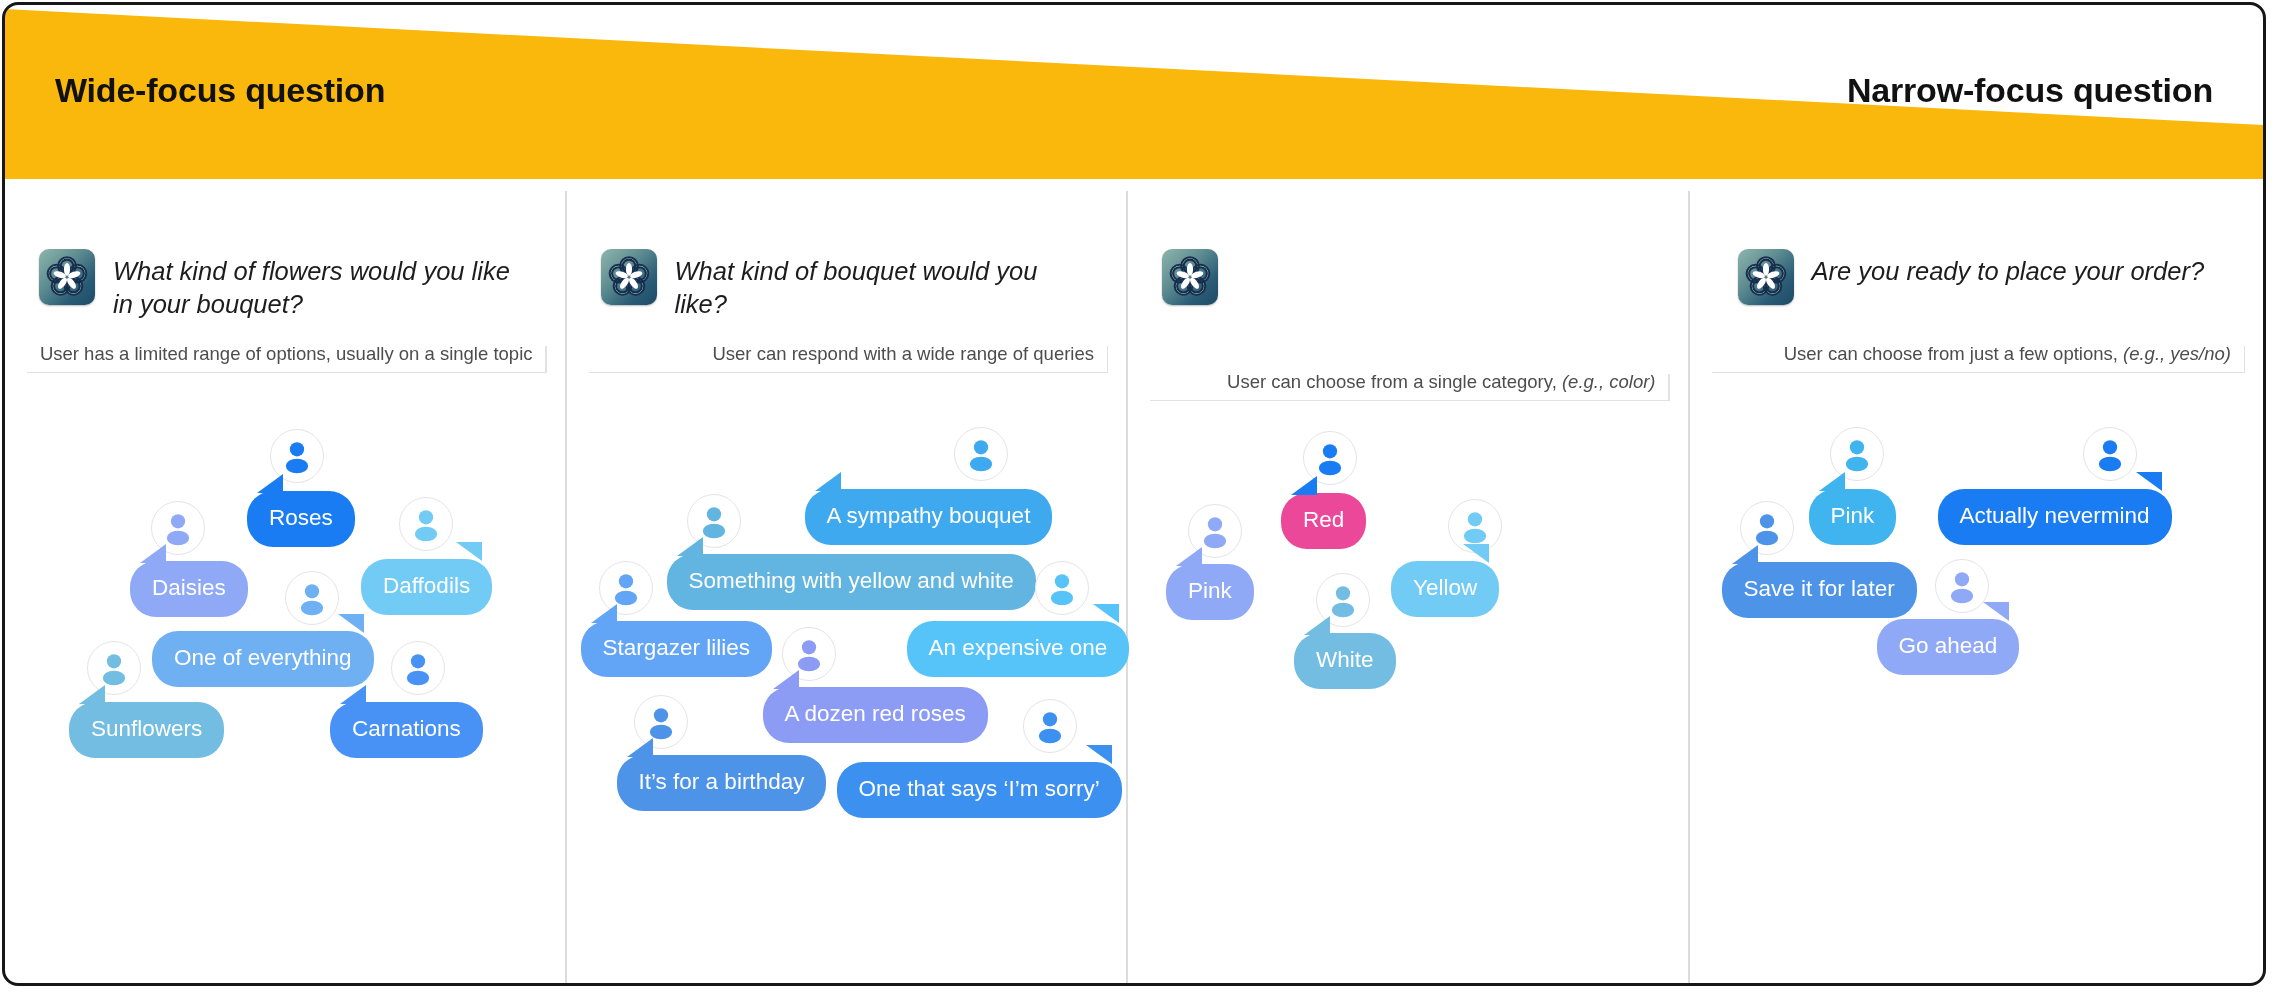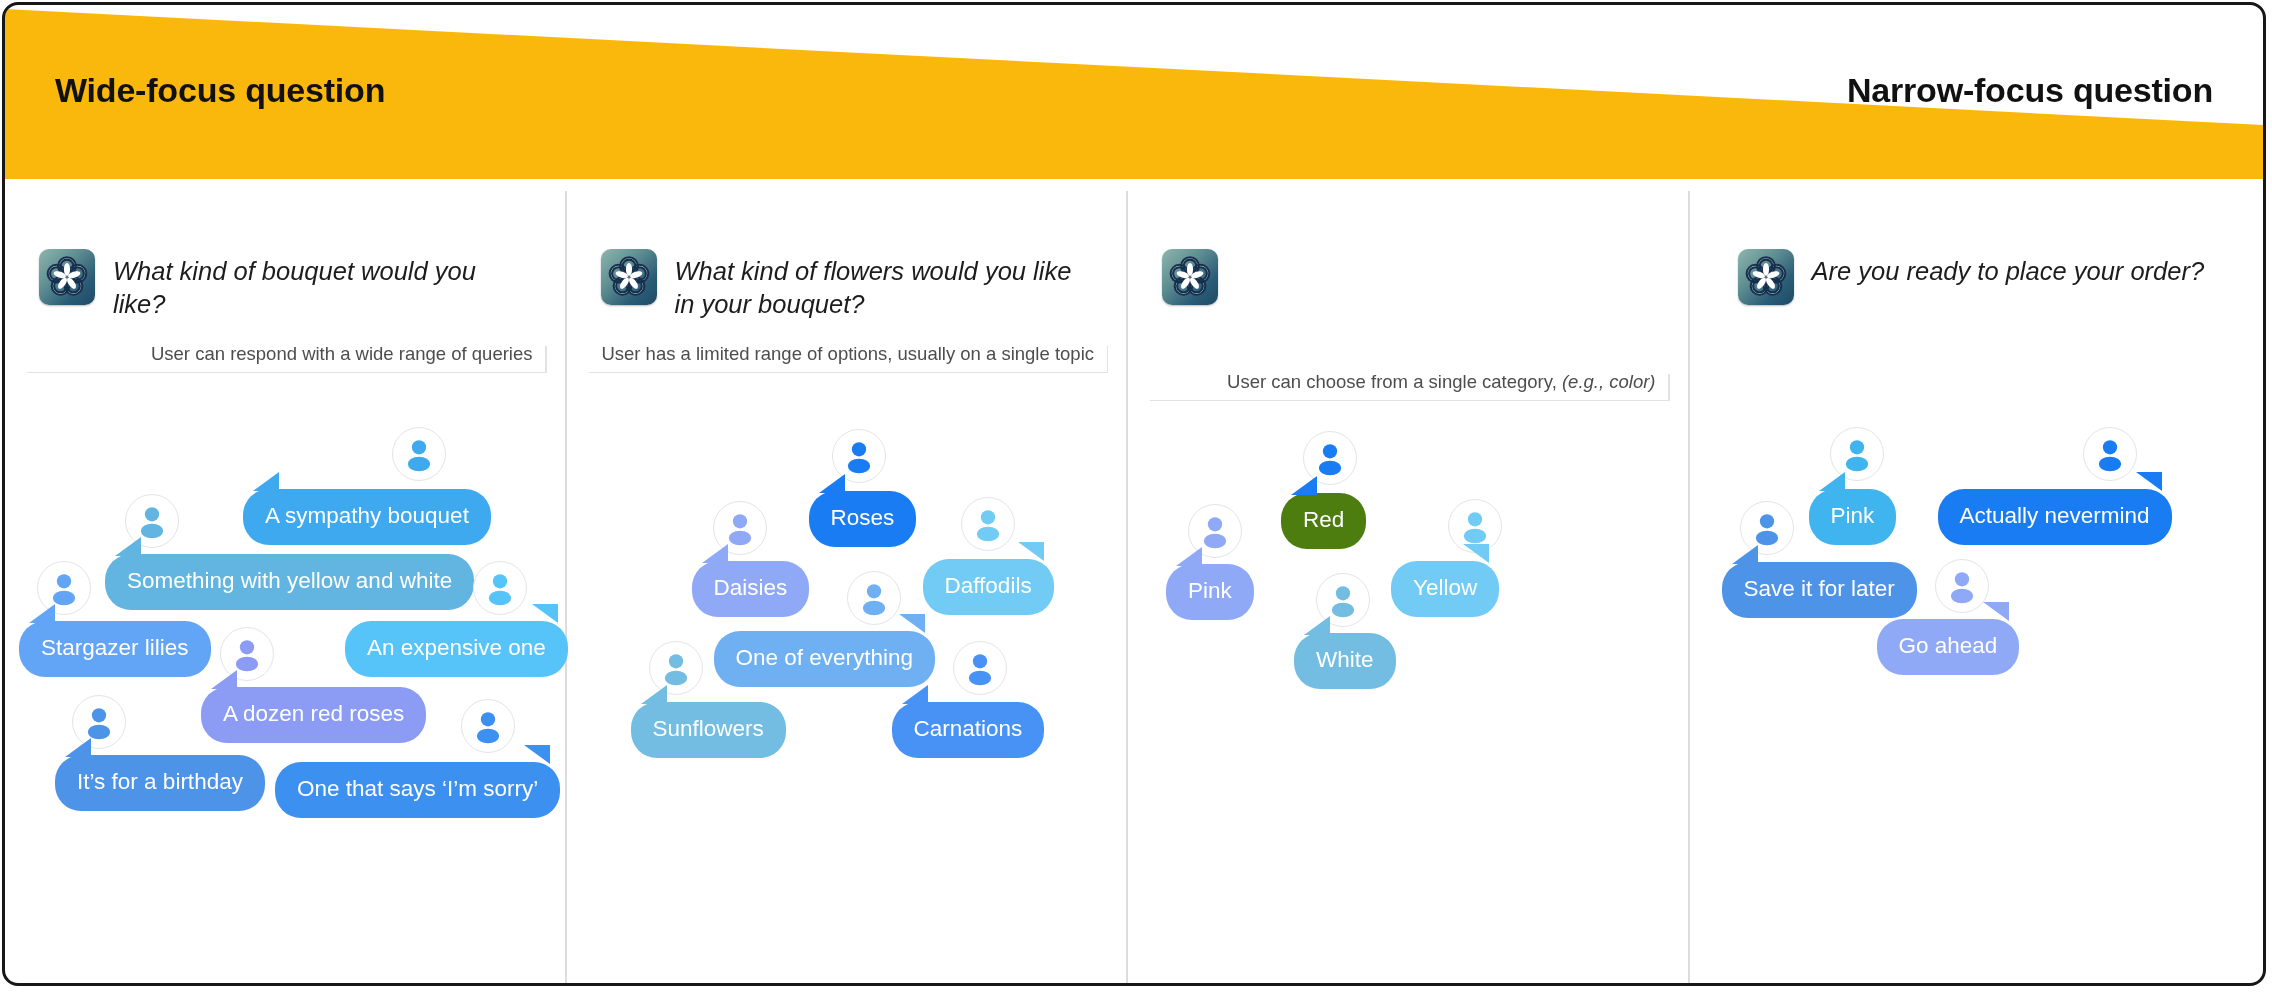--- a/index.html
+++ b/index.html
@@ -225,118 +225,105 @@
             <g fill="#ffffff">
               <ellipse cx="0" cy="-7.6" rx="3.05" ry="6.4"></ellipse>
               <ellipse cx="7.2" cy="-2.3" rx="3.05" ry="6.4" transform="rotate(72 7.2 -2.3)"></ellipse>
               <ellipse cx="4.5" cy="6.2" rx="3.05" ry="6.4" transform="rotate(144 4.5 6.2)"></ellipse>
               <ellipse cx="-4.5" cy="6.2" rx="3.05" ry="6.4" transform="rotate(216 -4.5 6.2)"></ellipse>
               <ellipse cx="-7.2" cy="-2.3" rx="3.05" ry="6.4" transform="rotate(288 -7.2 -2.3)"></ellipse>
             </g>
           </g>
         </svg>
       </div>
-      <div class="col-question">What kind of bouquet would you like?</div>
+      <div class="col-question">What kind of flowers would you like in your bouquet?</div>
     </div>
 
     <div class="caption-wrap">
       <div class="caption" style="color: rgb(77, 77, 77);">
-        <span>User can respond with a wide range of queries</span><i></i>
+        <span>User has a limited range of options, usually on a single topic</span><i></i>
       </div>
     </div>
 
     <div class="cluster">
   <div class="node">
-    <div class="user-av" style="left: 387px; top: 8px; border-color: rgb(228, 228, 228);">
-      <svg viewBox="0 0 54 54">
-        <circle class="pg-head" cx="27" cy="20" r="7.4" fill="#3fa9ef"></circle>
-        <ellipse class="pg-body" cx="27" cy="37.4" rx="11.6" ry="7.6" fill="#3fa9ef"></ellipse>
-      </svg>
-    </div>
-    <div class="bubble tail-tl" style="--bc: #3fa9ef; background: rgb(63, 169, 239); color: rgb(255, 255, 255); left: 238px; top: 70px;">
-      <span class="tail"></span>
-      <span class="bubble-label">A sympathy bouquet</span>
-    </div>
-  </div>
-
-  <div class="node">
-    <div class="user-av" style="left: 120px; top: 75px; border-color: rgb(228, 228, 228);">
-      <svg viewBox="0 0 54 54">
-        <circle class="pg-head" cx="27" cy="20" r="7.4" fill="#62b5e0"></circle>
-        <ellipse class="pg-body" cx="27" cy="37.4" rx="11.6" ry="7.6" fill="#62b5e0"></ellipse>
-      </svg>
-    </div>
-    <div class="bubble tail-tl" style="--bc: #62b5e0; background: rgb(98, 181, 224); color: rgb(255, 255, 255); left: 100px; top: 135px;">
-      <span class="tail"></span>
-      <span class="bubble-label">Something with yellow and white</span>
-    </div>
-  </div>
-
-  <div class="node">
-    <div class="user-av" style="left: 32px; top: 142px; border-color: rgb(228, 228, 228);">
-      <svg viewBox="0 0 54 54">
-        <circle class="pg-head" cx="27" cy="20" r="7.4" fill="#62a4f5"></circle>
-        <ellipse class="pg-body" cx="27" cy="37.4" rx="11.6" ry="7.6" fill="#62a4f5"></ellipse>
-      </svg>
-    </div>
-    <div class="bubble tail-tl" style="--bc: #62a4f5; background: rgb(98, 164, 245); color: rgb(255, 255, 255); left: 14px; top: 202px;">
-      <span class="tail"></span>
-      <span class="bubble-label">Stargazer lilies</span>
-    </div>
-  </div>
-
-  <div class="node">
-    <div class="user-av" style="left: 468px; top: 142px; border-color: rgb(228, 228, 228);">
-      <svg viewBox="0 0 54 54">
-        <circle class="pg-head" cx="27" cy="20" r="7.4" fill="#56c4f8"></circle>
-        <ellipse class="pg-body" cx="27" cy="37.4" rx="11.6" ry="7.6" fill="#56c4f8"></ellipse>
-      </svg>
-    </div>
-    <div class="bubble tail-tr" style="--bc: #56c4f8; background: rgb(86, 196, 248); color: rgb(255, 255, 255); left: 340px; top: 202px;">
-      <span class="tail"></span>
-      <span class="bubble-label">An expensive one</span>
-    </div>
-  </div>
-
-  <div class="node">
-    <div class="user-av" style="left: 215px; top: 208px; border-color: rgb(228, 228, 228);">
-      <svg viewBox="0 0 54 54">
-        <circle class="pg-head" cx="27" cy="20" r="7.4" fill="#8c9bf4"></circle>
-        <ellipse class="pg-body" cx="27" cy="37.4" rx="11.6" ry="7.6" fill="#8c9bf4"></ellipse>
-      </svg>
-    </div>
-    <div class="bubble tail-tl" style="--bc: #8c9bf4; background: rgb(140, 155, 244); color: rgb(255, 255, 255); left: 196px; top: 268px;">
-      <span class="tail"></span>
-      <span class="bubble-label">A dozen red roses</span>
-    </div>
-  </div>
-
-  <div class="node">
-    <div class="user-av" style="left: 67px; top: 276px; border-color: rgb(228, 228, 228);">
-      <svg viewBox="0 0 54 54">
-        <circle class="pg-head" cx="27" cy="20" r="7.4" fill="#4d93e8"></circle>
-        <ellipse class="pg-body" cx="27" cy="37.4" rx="11.6" ry="7.6" fill="#4d93e8"></ellipse>
-      </svg>
-    </div>
-    <div class="bubble tail-tl" style="--bc: #4d93e8; background: rgb(77, 147, 232); color: rgb(255, 255, 255); left: 50px; top: 336px;">
-      <span class="tail"></span>
-      <span class="bubble-label">It’s for a birthday</span>
-    </div>
-  </div>
-
-  <div class="node">
-    <div class="user-av" style="left: 456px; top: 280px; border-color: rgb(228, 228, 228);">
-      <svg viewBox="0 0 54 54">
-        <circle class="pg-head" cx="27" cy="20" r="7.4" fill="#3c90f0"></circle>
-        <ellipse class="pg-body" cx="27" cy="37.4" rx="11.6" ry="7.6" fill="#3c90f0"></ellipse>
-      </svg>
-    </div>
-    <div class="bubble tail-tr" style="--bc: #3c90f0; background: rgb(60, 144, 240); color: rgb(255, 255, 255); left: 270px; top: 343px;">
-      <span class="tail"></span>
-      <span class="bubble-label">One that says ‘I’m sorry’</span>
+    <div class="user-av" style="left: 265px; top: 10px; border-color: rgb(228, 228, 228);">
+      <svg viewBox="0 0 54 54">
+        <circle class="pg-head" cx="27" cy="20" r="7.4" fill="#1a7cf2"></circle>
+        <ellipse class="pg-body" cx="27" cy="37.4" rx="11.6" ry="7.6" fill="#1a7cf2"></ellipse>
+      </svg>
+    </div>
+    <div class="bubble tail-tl" style="--bc: #1a7cf2; background: rgb(26, 124, 242); color: rgb(255, 255, 255); left: 242px; top: 72px;">
+      <span class="tail"></span>
+      <span class="bubble-label">Roses</span>
+    </div>
+  </div>
+
+  <div class="node">
+    <div class="user-av" style="left: 146px; top: 82px; border-color: rgb(228, 228, 228);">
+      <svg viewBox="0 0 54 54">
+        <circle class="pg-head" cx="27" cy="20" r="7.4" fill="#8fa9f7"></circle>
+        <ellipse class="pg-body" cx="27" cy="37.4" rx="11.6" ry="7.6" fill="#8fa9f7"></ellipse>
+      </svg>
+    </div>
+    <div class="bubble tail-tl" style="--bc: #8fa9f7; background: rgb(143, 169, 247); color: rgb(255, 255, 255); left: 125px; top: 142px;">
+      <span class="tail"></span>
+      <span class="bubble-label">Daisies</span>
+    </div>
+  </div>
+
+  <div class="node">
+    <div class="user-av" style="left: 394px; top: 78px; border-color: rgb(228, 228, 228);">
+      <svg viewBox="0 0 54 54">
+        <circle class="pg-head" cx="27" cy="20" r="7.4" fill="#71cbf5"></circle>
+        <ellipse class="pg-body" cx="27" cy="37.4" rx="11.6" ry="7.6" fill="#71cbf5"></ellipse>
+      </svg>
+    </div>
+    <div class="bubble tail-tr" style="--bc: #71cbf5; background: rgb(113, 203, 245); color: rgb(255, 255, 255); left: 356px; top: 140px;">
+      <span class="tail"></span>
+      <span class="bubble-label">Daffodils</span>
+    </div>
+  </div>
+
+  <div class="node">
+    <div class="user-av" style="left: 280px; top: 152px; border-color: rgb(228, 228, 228);">
+      <svg viewBox="0 0 54 54">
+        <circle class="pg-head" cx="27" cy="20" r="7.4" fill="#6fb0f3"></circle>
+        <ellipse class="pg-body" cx="27" cy="37.4" rx="11.6" ry="7.6" fill="#6fb0f3"></ellipse>
+      </svg>
+    </div>
+    <div class="bubble tail-tr" style="--bc: #6fb0f3; background: rgb(111, 176, 243); color: rgb(255, 255, 255); left: 147px; top: 212px;">
+      <span class="tail"></span>
+      <span class="bubble-label">One of everything</span>
+    </div>
+  </div>
+
+  <div class="node">
+    <div class="user-av" style="left: 82px; top: 222px; border-color: rgb(228, 228, 228);">
+      <svg viewBox="0 0 54 54">
+        <circle class="pg-head" cx="27" cy="20" r="7.4" fill="#73bde2"></circle>
+        <ellipse class="pg-body" cx="27" cy="37.4" rx="11.6" ry="7.6" fill="#73bde2"></ellipse>
+      </svg>
+    </div>
+    <div class="bubble tail-tl" style="--bc: #73bde2; background: rgb(115, 189, 226); color: rgb(255, 255, 255); left: 64px; top: 283px;">
+      <span class="tail"></span>
+      <span class="bubble-label">Sunflowers</span>
+    </div>
+  </div>
+
+  <div class="node">
+    <div class="user-av" style="left: 386px; top: 222px; border-color: rgb(228, 228, 228);">
+      <svg viewBox="0 0 54 54">
+        <circle class="pg-head" cx="27" cy="20" r="7.4" fill="#4892f5"></circle>
+        <ellipse class="pg-body" cx="27" cy="37.4" rx="11.6" ry="7.6" fill="#4892f5"></ellipse>
+      </svg>
+    </div>
+    <div class="bubble tail-tl" style="--bc: #4892f5; background: rgb(72, 146, 245); color: rgb(255, 255, 255); left: 325px; top: 283px;">
+      <span class="tail"></span>
+      <span class="bubble-label">Carnations</span>
     </div>
   </div>
 </div>
   </div>
 
   <div class="column" style="border-right-color: rgb(220, 220, 220);">
     <div class="col-head">
       <div class="agent-avatar" style="background: linear-gradient(135deg, rgb(143, 182, 172) 0%, rgb(95, 142, 146) 38%, rgb(43, 93, 119) 72%, rgb(29, 74, 102) 100%);">
         <svg viewBox="0 0 48 48">
           <g transform="translate(24,24)">
@@ -362,105 +349,118 @@
             <g fill="#ffffff">
               <ellipse cx="0" cy="-7.6" rx="3.05" ry="6.4"></ellipse>
               <ellipse cx="7.2" cy="-2.3" rx="3.05" ry="6.4" transform="rotate(72 7.2 -2.3)"></ellipse>
               <ellipse cx="4.5" cy="6.2" rx="3.05" ry="6.4" transform="rotate(144 4.5 6.2)"></ellipse>
               <ellipse cx="-4.5" cy="6.2" rx="3.05" ry="6.4" transform="rotate(216 -4.5 6.2)"></ellipse>
               <ellipse cx="-7.2" cy="-2.3" rx="3.05" ry="6.4" transform="rotate(288 -7.2 -2.3)"></ellipse>
             </g>
           </g>
         </svg>
       </div>
-      <div class="col-question">What kind of flowers would you like in your bouquet?</div>
+      <div class="col-question">What kind of bouquet would you like?</div>
     </div>
 
     <div class="caption-wrap">
       <div class="caption" style="color: rgb(77, 77, 77);">
-        <span>User has a limited range of options, usually on a single topic</span><i></i>
+        <span>User can respond with a wide range of queries</span><i></i>
       </div>
     </div>
 
     <div class="cluster">
   <div class="node">
-    <div class="user-av" style="left: 265px; top: 10px; border-color: rgb(228, 228, 228);">
-      <svg viewBox="0 0 54 54">
-        <circle class="pg-head" cx="27" cy="20" r="7.4" fill="#1a7cf2"></circle>
-        <ellipse class="pg-body" cx="27" cy="37.4" rx="11.6" ry="7.6" fill="#1a7cf2"></ellipse>
-      </svg>
-    </div>
-    <div class="bubble tail-tl" style="--bc: #1a7cf2; background: rgb(26, 124, 242); color: rgb(255, 255, 255); left: 242px; top: 72px;">
-      <span class="tail"></span>
-      <span class="bubble-label">Roses</span>
-    </div>
-  </div>
-
-  <div class="node">
-    <div class="user-av" style="left: 146px; top: 82px; border-color: rgb(228, 228, 228);">
-      <svg viewBox="0 0 54 54">
-        <circle class="pg-head" cx="27" cy="20" r="7.4" fill="#8fa9f7"></circle>
-        <ellipse class="pg-body" cx="27" cy="37.4" rx="11.6" ry="7.6" fill="#8fa9f7"></ellipse>
-      </svg>
-    </div>
-    <div class="bubble tail-tl" style="--bc: #8fa9f7; background: rgb(143, 169, 247); color: rgb(255, 255, 255); left: 125px; top: 142px;">
-      <span class="tail"></span>
-      <span class="bubble-label">Daisies</span>
-    </div>
-  </div>
-
-  <div class="node">
-    <div class="user-av" style="left: 394px; top: 78px; border-color: rgb(228, 228, 228);">
-      <svg viewBox="0 0 54 54">
-        <circle class="pg-head" cx="27" cy="20" r="7.4" fill="#71cbf5"></circle>
-        <ellipse class="pg-body" cx="27" cy="37.4" rx="11.6" ry="7.6" fill="#71cbf5"></ellipse>
-      </svg>
-    </div>
-    <div class="bubble tail-tr" style="--bc: #71cbf5; background: rgb(113, 203, 245); color: rgb(255, 255, 255); left: 356px; top: 140px;">
-      <span class="tail"></span>
-      <span class="bubble-label">Daffodils</span>
-    </div>
-  </div>
-
-  <div class="node">
-    <div class="user-av" style="left: 280px; top: 152px; border-color: rgb(228, 228, 228);">
-      <svg viewBox="0 0 54 54">
-        <circle class="pg-head" cx="27" cy="20" r="7.4" fill="#6fb0f3"></circle>
-        <ellipse class="pg-body" cx="27" cy="37.4" rx="11.6" ry="7.6" fill="#6fb0f3"></ellipse>
-      </svg>
-    </div>
-    <div class="bubble tail-tr" style="--bc: #6fb0f3; background: rgb(111, 176, 243); color: rgb(255, 255, 255); left: 147px; top: 212px;">
-      <span class="tail"></span>
-      <span class="bubble-label">One of everything</span>
-    </div>
-  </div>
-
-  <div class="node">
-    <div class="user-av" style="left: 82px; top: 222px; border-color: rgb(228, 228, 228);">
-      <svg viewBox="0 0 54 54">
-        <circle class="pg-head" cx="27" cy="20" r="7.4" fill="#73bde2"></circle>
-        <ellipse class="pg-body" cx="27" cy="37.4" rx="11.6" ry="7.6" fill="#73bde2"></ellipse>
-      </svg>
-    </div>
-    <div class="bubble tail-tl" style="--bc: #73bde2; background: rgb(115, 189, 226); color: rgb(255, 255, 255); left: 64px; top: 283px;">
-      <span class="tail"></span>
-      <span class="bubble-label">Sunflowers</span>
-    </div>
-  </div>
-
-  <div class="node">
-    <div class="user-av" style="left: 386px; top: 222px; border-color: rgb(228, 228, 228);">
-      <svg viewBox="0 0 54 54">
-        <circle class="pg-head" cx="27" cy="20" r="7.4" fill="#4892f5"></circle>
-        <ellipse class="pg-body" cx="27" cy="37.4" rx="11.6" ry="7.6" fill="#4892f5"></ellipse>
-      </svg>
-    </div>
-    <div class="bubble tail-tl" style="--bc: #4892f5; background: rgb(72, 146, 245); color: rgb(255, 255, 255); left: 325px; top: 283px;">
-      <span class="tail"></span>
-      <span class="bubble-label">Carnations</span>
+    <div class="user-av" style="left: 387px; top: 8px; border-color: rgb(228, 228, 228);">
+      <svg viewBox="0 0 54 54">
+        <circle class="pg-head" cx="27" cy="20" r="7.4" fill="#3fa9ef"></circle>
+        <ellipse class="pg-body" cx="27" cy="37.4" rx="11.6" ry="7.6" fill="#3fa9ef"></ellipse>
+      </svg>
+    </div>
+    <div class="bubble tail-tl" style="--bc: #3fa9ef; background: rgb(63, 169, 239); color: rgb(255, 255, 255); left: 238px; top: 70px;">
+      <span class="tail"></span>
+      <span class="bubble-label">A sympathy bouquet</span>
+    </div>
+  </div>
+
+  <div class="node">
+    <div class="user-av" style="left: 120px; top: 75px; border-color: rgb(228, 228, 228);">
+      <svg viewBox="0 0 54 54">
+        <circle class="pg-head" cx="27" cy="20" r="7.4" fill="#62b5e0"></circle>
+        <ellipse class="pg-body" cx="27" cy="37.4" rx="11.6" ry="7.6" fill="#62b5e0"></ellipse>
+      </svg>
+    </div>
+    <div class="bubble tail-tl" style="--bc: #62b5e0; background: rgb(98, 181, 224); color: rgb(255, 255, 255); left: 100px; top: 135px;">
+      <span class="tail"></span>
+      <span class="bubble-label">Something with yellow and white</span>
+    </div>
+  </div>
+
+  <div class="node">
+    <div class="user-av" style="left: 32px; top: 142px; border-color: rgb(228, 228, 228);">
+      <svg viewBox="0 0 54 54">
+        <circle class="pg-head" cx="27" cy="20" r="7.4" fill="#62a4f5"></circle>
+        <ellipse class="pg-body" cx="27" cy="37.4" rx="11.6" ry="7.6" fill="#62a4f5"></ellipse>
+      </svg>
+    </div>
+    <div class="bubble tail-tl" style="--bc: #62a4f5; background: rgb(98, 164, 245); color: rgb(255, 255, 255); left: 14px; top: 202px;">
+      <span class="tail"></span>
+      <span class="bubble-label">Stargazer lilies</span>
+    </div>
+  </div>
+
+  <div class="node">
+    <div class="user-av" style="left: 468px; top: 142px; border-color: rgb(228, 228, 228);">
+      <svg viewBox="0 0 54 54">
+        <circle class="pg-head" cx="27" cy="20" r="7.4" fill="#56c4f8"></circle>
+        <ellipse class="pg-body" cx="27" cy="37.4" rx="11.6" ry="7.6" fill="#56c4f8"></ellipse>
+      </svg>
+    </div>
+    <div class="bubble tail-tr" style="--bc: #56c4f8; background: rgb(86, 196, 248); color: rgb(255, 255, 255); left: 340px; top: 202px;">
+      <span class="tail"></span>
+      <span class="bubble-label">An expensive one</span>
+    </div>
+  </div>
+
+  <div class="node">
+    <div class="user-av" style="left: 215px; top: 208px; border-color: rgb(228, 228, 228);">
+      <svg viewBox="0 0 54 54">
+        <circle class="pg-head" cx="27" cy="20" r="7.4" fill="#8c9bf4"></circle>
+        <ellipse class="pg-body" cx="27" cy="37.4" rx="11.6" ry="7.6" fill="#8c9bf4"></ellipse>
+      </svg>
+    </div>
+    <div class="bubble tail-tl" style="--bc: #8c9bf4; background: rgb(140, 155, 244); color: rgb(255, 255, 255); left: 196px; top: 268px;">
+      <span class="tail"></span>
+      <span class="bubble-label">A dozen red roses</span>
+    </div>
+  </div>
+
+  <div class="node">
+    <div class="user-av" style="left: 67px; top: 276px; border-color: rgb(228, 228, 228);">
+      <svg viewBox="0 0 54 54">
+        <circle class="pg-head" cx="27" cy="20" r="7.4" fill="#4d93e8"></circle>
+        <ellipse class="pg-body" cx="27" cy="37.4" rx="11.6" ry="7.6" fill="#4d93e8"></ellipse>
+      </svg>
+    </div>
+    <div class="bubble tail-tl" style="--bc: #4d93e8; background: rgb(77, 147, 232); color: rgb(255, 255, 255); left: 50px; top: 336px;">
+      <span class="tail"></span>
+      <span class="bubble-label">It’s for a birthday</span>
+    </div>
+  </div>
+
+  <div class="node">
+    <div class="user-av" style="left: 456px; top: 280px; border-color: rgb(228, 228, 228);">
+      <svg viewBox="0 0 54 54">
+        <circle class="pg-head" cx="27" cy="20" r="7.4" fill="#3c90f0"></circle>
+        <ellipse class="pg-body" cx="27" cy="37.4" rx="11.6" ry="7.6" fill="#3c90f0"></ellipse>
+      </svg>
+    </div>
+    <div class="bubble tail-tr" style="--bc: #3c90f0; background: rgb(60, 144, 240); color: rgb(255, 255, 255); left: 270px; top: 343px;">
+      <span class="tail"></span>
+      <span class="bubble-label">One that says ‘I’m sorry’</span>
     </div>
   </div>
 </div>
   </div>
 
   <div class="column" style="border-right-color: rgb(220, 220, 220);">
     <div class="col-head">
       <div class="agent-avatar" style="background: linear-gradient(135deg, rgb(143, 182, 172) 0%, rgb(95, 142, 146) 38%, rgb(43, 93, 119) 72%, rgb(29, 74, 102) 100%);">
         <svg viewBox="0 0 48 48">
           <g transform="translate(24,24)">
@@ -502,21 +502,21 @@
     </div>
 
     <div class="cluster">
   <div class="node">
     <div class="user-av" style="left: 175px; top: 12px; border-color: rgb(228, 228, 228);">
       <svg viewBox="0 0 54 54">
         <circle class="pg-head" cx="27" cy="20" r="7.4" fill="#1a7cf2"></circle>
         <ellipse class="pg-body" cx="27" cy="37.4" rx="11.6" ry="7.6" fill="#1a7cf2"></ellipse>
       </svg>
     </div>
-    <div class="bubble tail-tl" style="--bc: #1a7cf2; background: #4d7c0f; color: rgb(255, 255, 255); left: 153px; top: 74px;">
+    <div class="bubble tail-tl" style="--bc: #1a7cf2; background: #ec4899; color: rgb(255, 255, 255); left: 153px; top: 74px;">
       <span class="tail"></span>
       <span class="bubble-label">Red</span>
     </div>
   </div>
 
   <div class="node">
     <div class="user-av" style="left: 60px; top: 85px; border-color: rgb(228, 228, 228);">
       <svg viewBox="0 0 54 54">
         <circle class="pg-head" cx="27" cy="20" r="7.4" fill="#8fa9f7"></circle>
         <ellipse class="pg-body" cx="27" cy="37.4" rx="11.6" ry="7.6" fill="#8fa9f7"></ellipse>
@@ -586,20 +586,25 @@
               <ellipse cx="4.5" cy="6.2" rx="3.05" ry="6.4" transform="rotate(144 4.5 6.2)"></ellipse>
               <ellipse cx="-4.5" cy="6.2" rx="3.05" ry="6.4" transform="rotate(216 -4.5 6.2)"></ellipse>
               <ellipse cx="-7.2" cy="-2.3" rx="3.05" ry="6.4" transform="rotate(288 -7.2 -2.3)"></ellipse>
             </g>
           </g>
         </svg>
       </div>
       <div class="col-question">Are you ready to place your order?</div>
     </div>
 
+    <div class="caption-wrap">
+      <div class="caption" style="color: rgb(77, 77, 77);">
+        <span>User can choose from just a few options, </span><i>(e.g., yes/no)</i>
+      </div>
+    </div>
 
     <div class="cluster">
   <div class="node">
     <div class="user-av" style="left: 140px; top: 8px; border-color: rgb(228, 228, 228);">
       <svg viewBox="0 0 54 54">
         <circle class="pg-head" cx="27" cy="20" r="7.4" fill="#3fb4ef"></circle>
         <ellipse class="pg-body" cx="27" cy="37.4" rx="11.6" ry="7.6" fill="#3fb4ef"></ellipse>
       </svg>
     </div>
     <div class="bubble tail-tl" style="--bc: #3fb4ef; background: rgb(63, 180, 239); color: rgb(255, 255, 255); left: 119px; top: 70px;">

